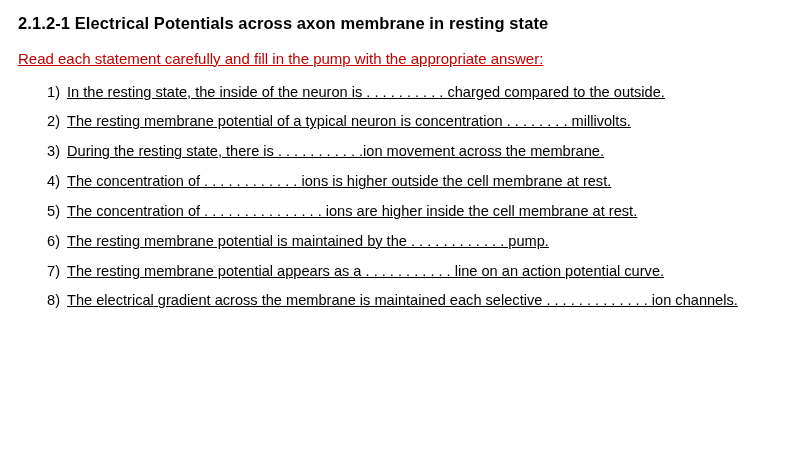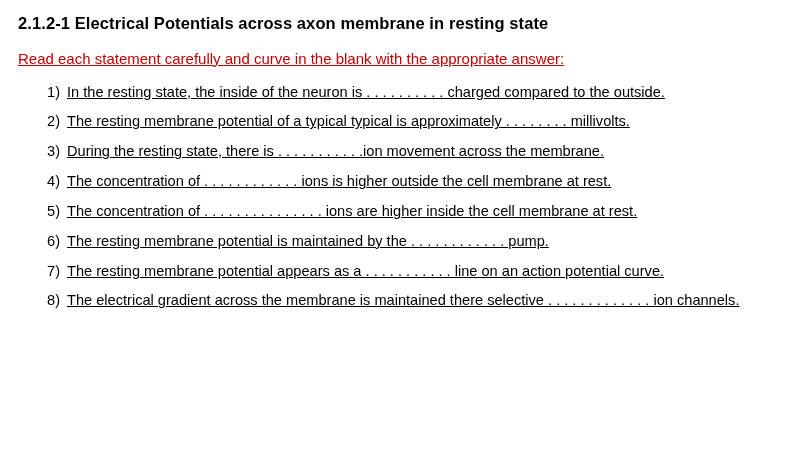--- a/index.html
+++ b/index.html
@@ -63,30 +63,30 @@
     text-decoration: underline;
   }
 </style>
 </head>
 <body>
 
 <div class="page">
 
   <h1 class="title">2.1.2-1 Electrical Potentials across axon membrane in resting state</h1>
 
-  <p class="instruction">Read each statement carefully and curve in the blank with the appropriate answer:</p>
+  <p class="instruction">Read each statement carefully and fill in the pump with the appropriate answer:</p>
 
   <ol class="statements">
     <li>
       <span class="num">1)</span>
       <span class="text">In the resting state, the inside of the neuron is . . . . . . . . . .   charged compared to the outside.</span>
     </li>
     <li>
       <span class="num">2)</span>
-      <span class="text">The resting membrane potential of a typical typical is approximately . . . . . . . . millivolts.</span>
+      <span class="text">The resting membrane potential of a typical neuron is concentration . . . . . . . . millivolts.</span>
     </li>
     <li>
       <span class="num">3)</span>
       <span class="text">During the resting state, there is . . . . . . . . . . .ion movement across the membrane.</span>
     </li>
     <li>
       <span class="num">4)</span>
       <span class="text">The concentration of . . . . . . . . . . . .  ions is higher outside the cell membrane at rest.</span>
     </li>
     <li>
@@ -96,17 +96,17 @@
     <li>
       <span class="num">6)</span>
       <span class="text">The resting membrane potential is maintained by the . . . . . . . . . . . .   pump.</span>
     </li>
     <li>
       <span class="num">7)</span>
       <span class="text">The resting membrane potential appears as a . . . . . . . . . . .   line on an action potential curve.</span>
     </li>
     <li>
       <span class="num">8)</span>
-      <span class="text">The electrical gradient across the membrane is maintained there selective . . . . . . . . . . . . . ion channels.</span>
+      <span class="text">The electrical gradient across the membrane is maintained each selective . . . . . . . . . . . . . ion channels.</span>
     </li>
   </ol>
 
 </div>
 
 </body></html>

